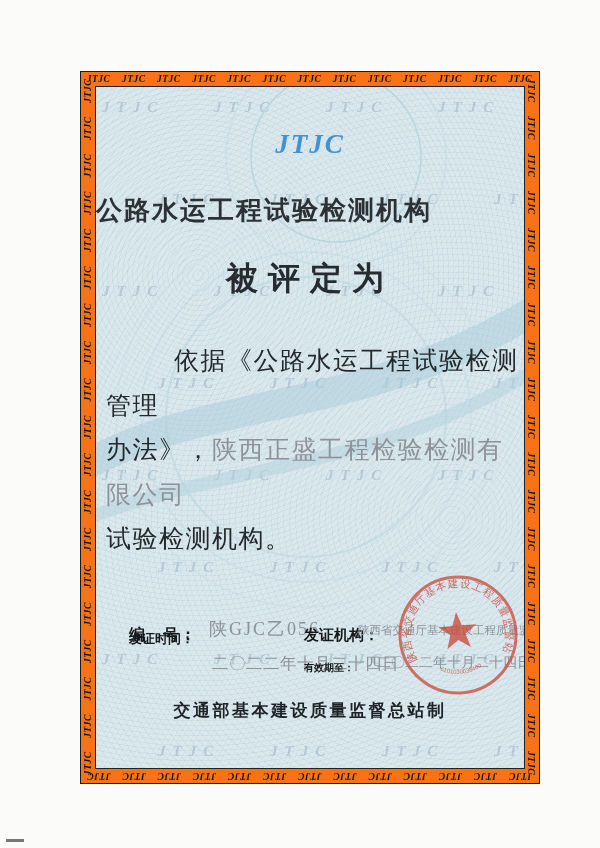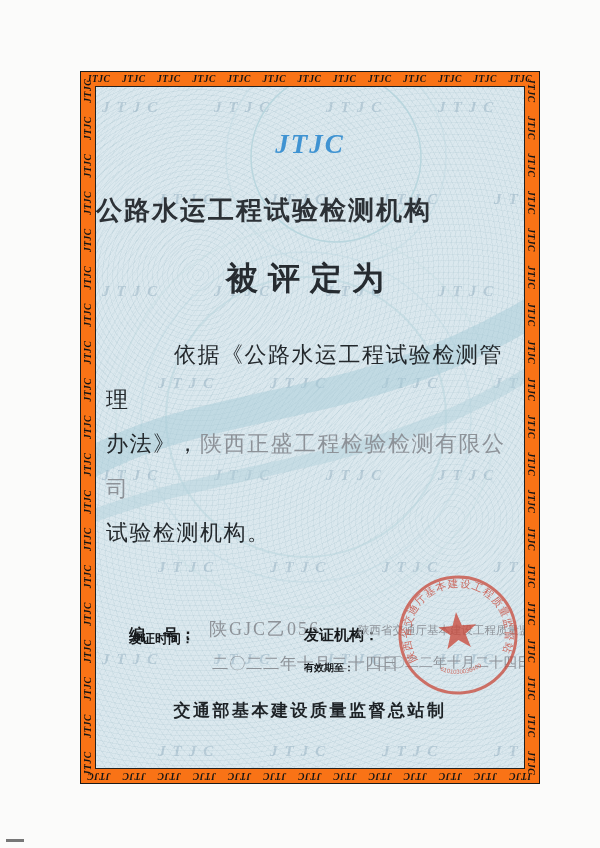--- a/index.html
+++ b/index.html
@@ -51,22 +51,22 @@
   }
   .title{
     position:absolute;top:106px;left:0;width:100%;
     font-weight:700;font-size:26px;letter-spacing:2px;color:#2c3136;
   }
   .subtitle{
     position:absolute;top:170px;left:0;width:100%;text-align:center;
     font-weight:700;font-size:32px;letter-spacing:10px;color:#262b30;
   }
   .body-text{
-    position:absolute;top:246px;left:10px;width:414px;
-    font-size:22px;line-height:44.5px;letter-spacing:1.5px;color:#23282c;
+    position:absolute;top:252px;left:10px;width:414px;
+    font-size:25px;line-height:44.5px;letter-spacing:1.5px;color:#23282c;
   }
   .body-text .indent{text-indent:68px;}
   .typed{color:var(--printed-gray,#8d9298);}
   .gap-left{margin-left:42px;}
   .field-label{position:absolute;font-weight:700;color:#16191c;white-space:nowrap;
     font-family:"Liberation Sans","DejaVu Sans",sans-serif;margin-top:19px;}
   .field-value{position:absolute;color:var(--printed-gray,#8d9298);white-space:nowrap;margin-top:12px;}
   .f-number-label{left:33px;top:519px;font-size:16px;letter-spacing:1px;}
   .f-number-value{left:113px;top:518px;font-size:18px;letter-spacing:2px;}
   .f-agency-label{left:208px;top:520px;font-size:15px;}

